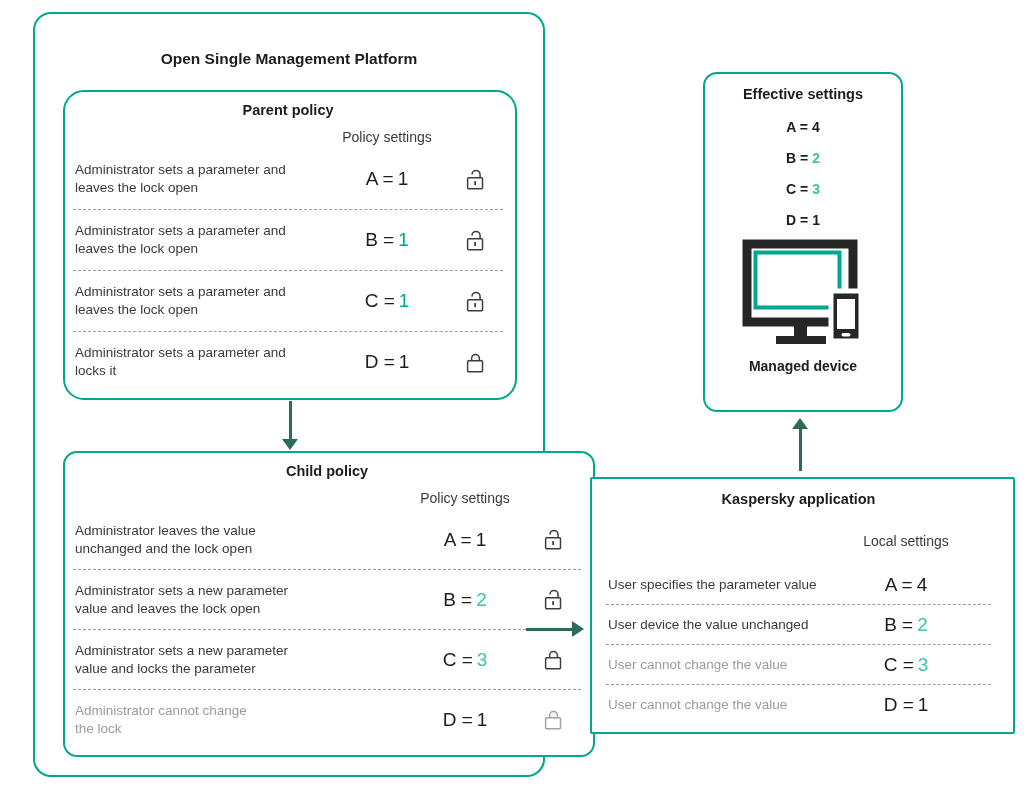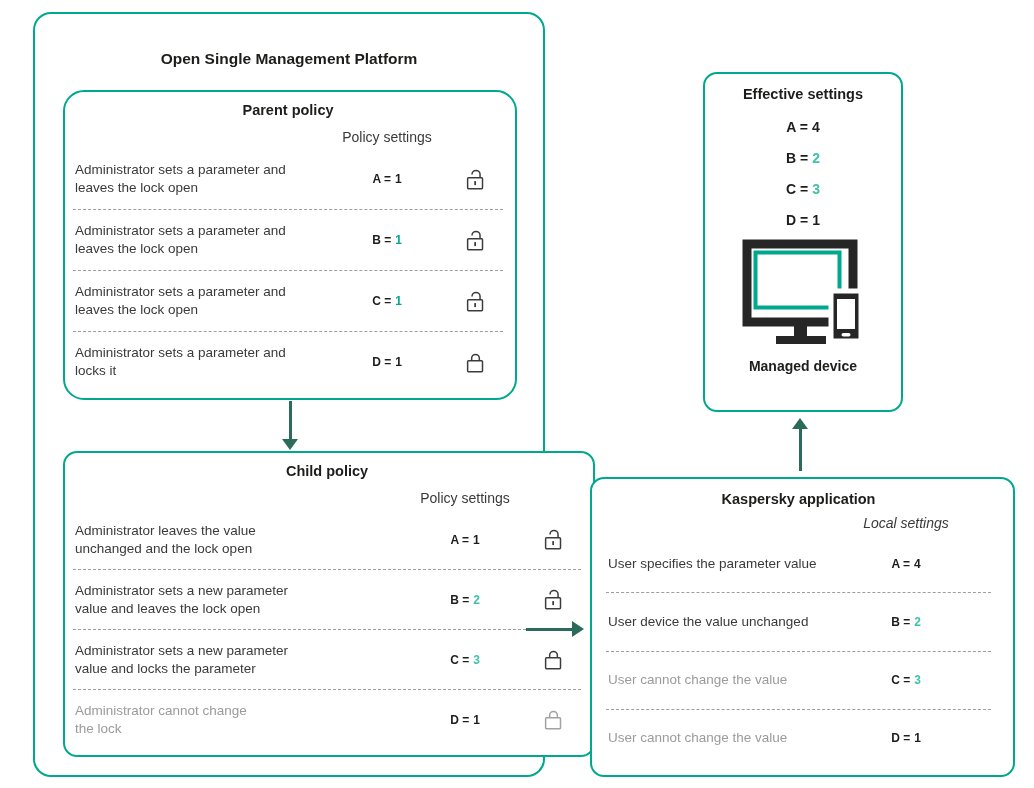--- a/index.html
+++ b/index.html
@@ -9,48 +9,48 @@
   }
   html,body{margin:0;padding:0;background:#fff;}
   .canvas{position:relative;width:1034px;height:788px;background:#fff;
     font-family:"Liberation Sans",sans-serif;overflow:hidden;color:var(--body);}
   .box{position:absolute;box-sizing:border-box;border:2px solid var(--teal);
     border-radius:16px;background:#fff;}
   #outer{left:33px;top:12px;width:512px;height:765px;border-radius:18px;}
   .outer-title{margin-top:36px;text-align:center;font-size:15.5px;font-weight:700;color:var(--ink);}
   #parent{left:63px;top:90px;width:454px;height:310px;border-radius:21px;}
   #child{left:63px;top:451px;width:532px;height:306px;border-radius:14px;}
-  #kaspersky{left:590px;top:477px;width:425px;height:300px;border-radius:14px;}
+  #kaspersky{left:590px;top:477px;width:425px;height:257px;border-radius:2px;gap:12px;}
   #effective{left:703px;top:72px;width:200px;height:340px;border-radius:14px;}
 
   .policy{display:flex;flex-direction:column;padding:10px 12px 6px 8px;}
   .box-title{text-align:center;font-size:14.5px;font-weight:700;color:var(--ink);}
   .col-header{display:flex;margin-top:7px;height:24px;align-items:center;}
   .col-header .sp{flex:1;}
   .col-header .hdr{width:120px;text-align:center;font-size:14px;color:var(--body);}
   .col-header .lock-sp{width:56px;}
   .rows{flex:1;display:flex;flex-direction:column;justify-content:flex-end;}
   .row{flex:1;display:flex;align-items:center;}
   .row + .row{border-top:1px dashed var(--dash);}
   .row-text{flex:1;font-size:13.5px;line-height:1.32;color:var(--body);white-space:pre-line;padding-left:2px;}
-  .row-val{width:120px;text-align:center;font-size:12px;font-weight:700;color:var(--ink);white-space:nowrap;}
+  .row-val{width:120px;text-align:center;font-size:19px;font-weight:400;color:var(--ink);white-space:nowrap;}
   .val-num{margin-left:4px;}
   .val-num[data-teal="strong"]{color:var(--teal);}
   .val-num[data-teal="light"]{color:var(--tealLight);}
   .row-lock{width:56px;display:flex;justify-content:center;color:var(--lock);}
   .row[data-muted="true"] .row-text{color:var(--muted);}
   .row[data-muted="true"] .row-lock{color:#a2a2a2;}
   .lk{display:none;}
   .row-lock[data-lock="open"] .lk-open{display:block;}
   .row-lock[data-lock="closed"] .lk-closed{display:block;}
   .lk-body,.lk-shackle{fill:none;stroke:currentColor;stroke-width:1.7px;}
   .lk-key{fill:currentColor;}
 
   .app{display:flex;flex-direction:column;padding:12px 22px 8px 14px;}
-  .app .col-header{margin-top:4px;font-style:italic;}
+  .app .col-header{margin-top:10px;}
   .app .hdr{width:170px;}
   .app .row-val{width:170px;}
   .app .row-text{white-space:normal;}
 
   .eff{display:flex;flex-direction:column;align-items:center;padding-top:12px;}
   .eff-values{margin-top:10px;}
   .eff-line{height:31px;line-height:31px;text-align:center;font-size:14px;font-weight:700;color:var(--ink);}
   .device-icon{margin-top:2px;}
   .device-label{margin-top:10px;text-align:center;font-size:14px;font-weight:700;color:var(--ink);}
   .mon-frame{fill:#fff;stroke:var(--deviceDark);stroke-width:9px;}

